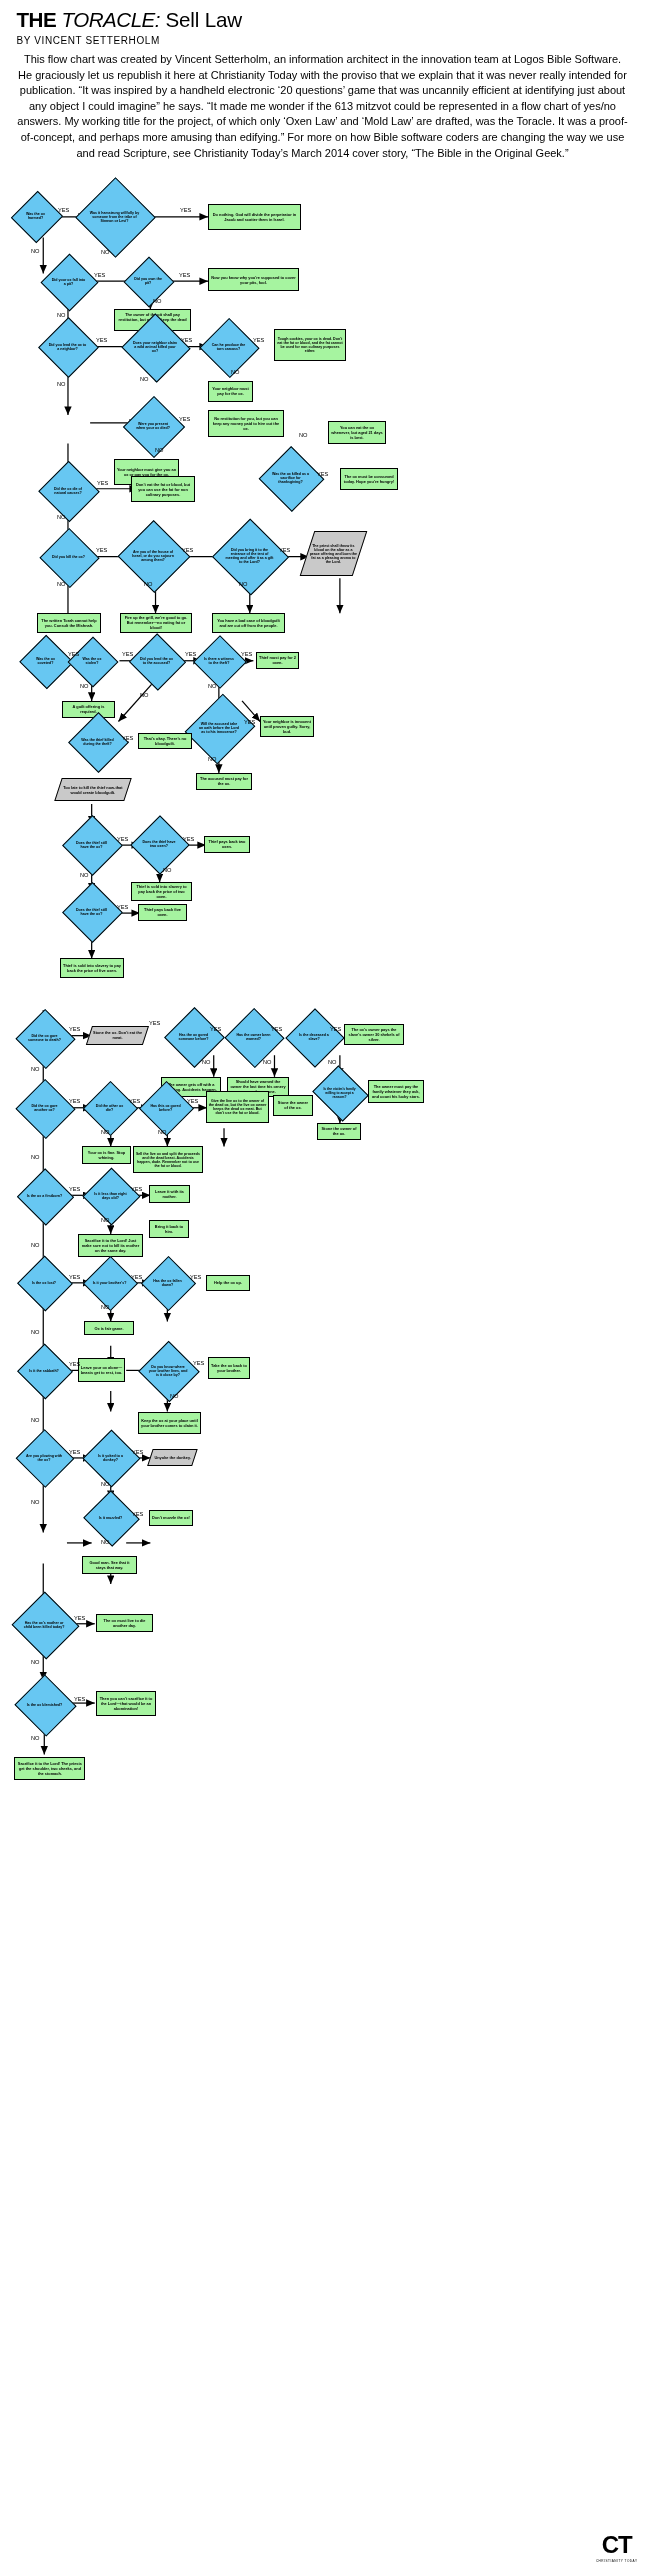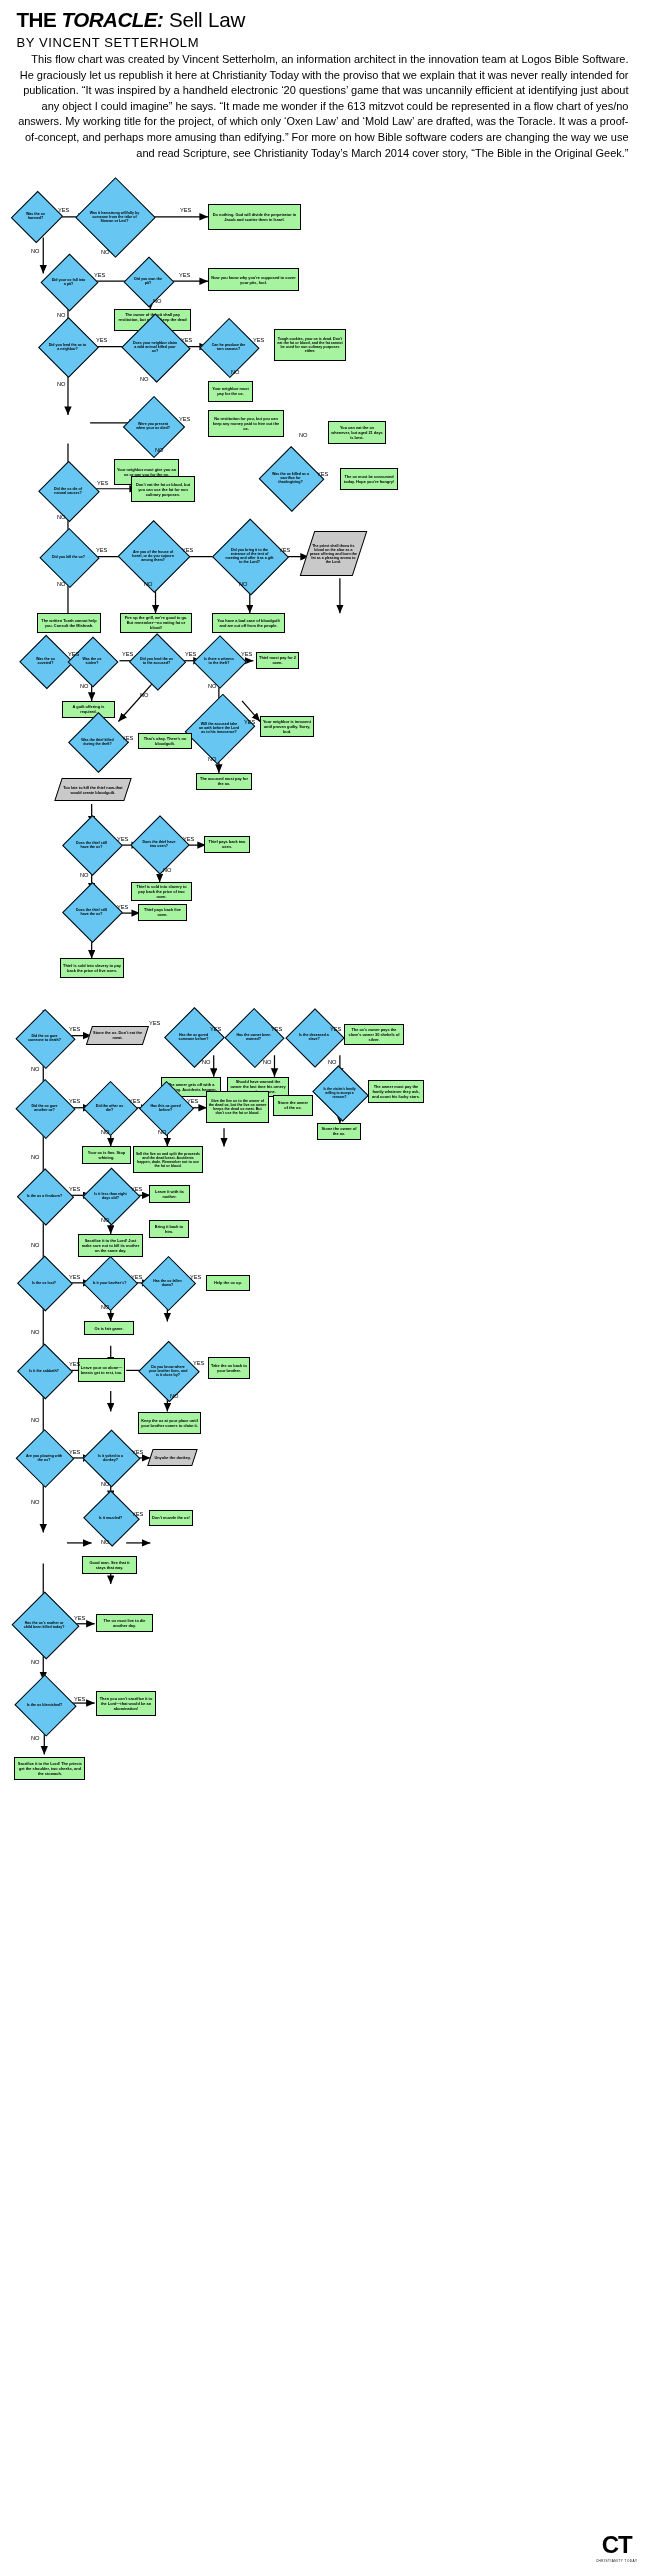--- a/index.html
+++ b/index.html
@@ -12,26 +12,26 @@
   }
   .page{ position:relative; width:653px; height:2576px; overflow:hidden;}
 
   
   .header{ position:absolute; left:16.5px; top:9.3px; width:618px; }
   .title{
     font-size:20.6px; line-height:1.02; font-weight:400;
     letter-spacing:-0.2px; white-space:nowrap;
   }
   .title .strong{ font-weight:900; letter-spacing:-0.5px; }
-  .title .ital{ font-weight:700; font-style:italic; letter-spacing:-0.5px;}
-  .byline{ margin-top:5.2px; font-size:13px; letter-spacing:0.6px; font-weight:400;}
+  .title .ital{ font-weight:400; font-style:italic; letter-spacing:-0.5px;}
+  .byline{ margin-top:5.2px; font-size:10px; letter-spacing:0.6px; font-weight:400;}
 
   .intro{
     position:absolute; left:16.5px; top:52px; width:612px;
-    font-size:11px; line-height:1.42; text-align:right;
+    font-size:11px; line-height:1.42; text-align:center;
   }
 
   
   .chart{ position:absolute; left:0; top:0; width:653px; height:2576px; }
   .chart svg{ position:absolute; left:0; top:0; }
 
   .node{
     position:absolute;
     box-sizing:border-box;
     display:flex; align-items:center; justify-content:center;

